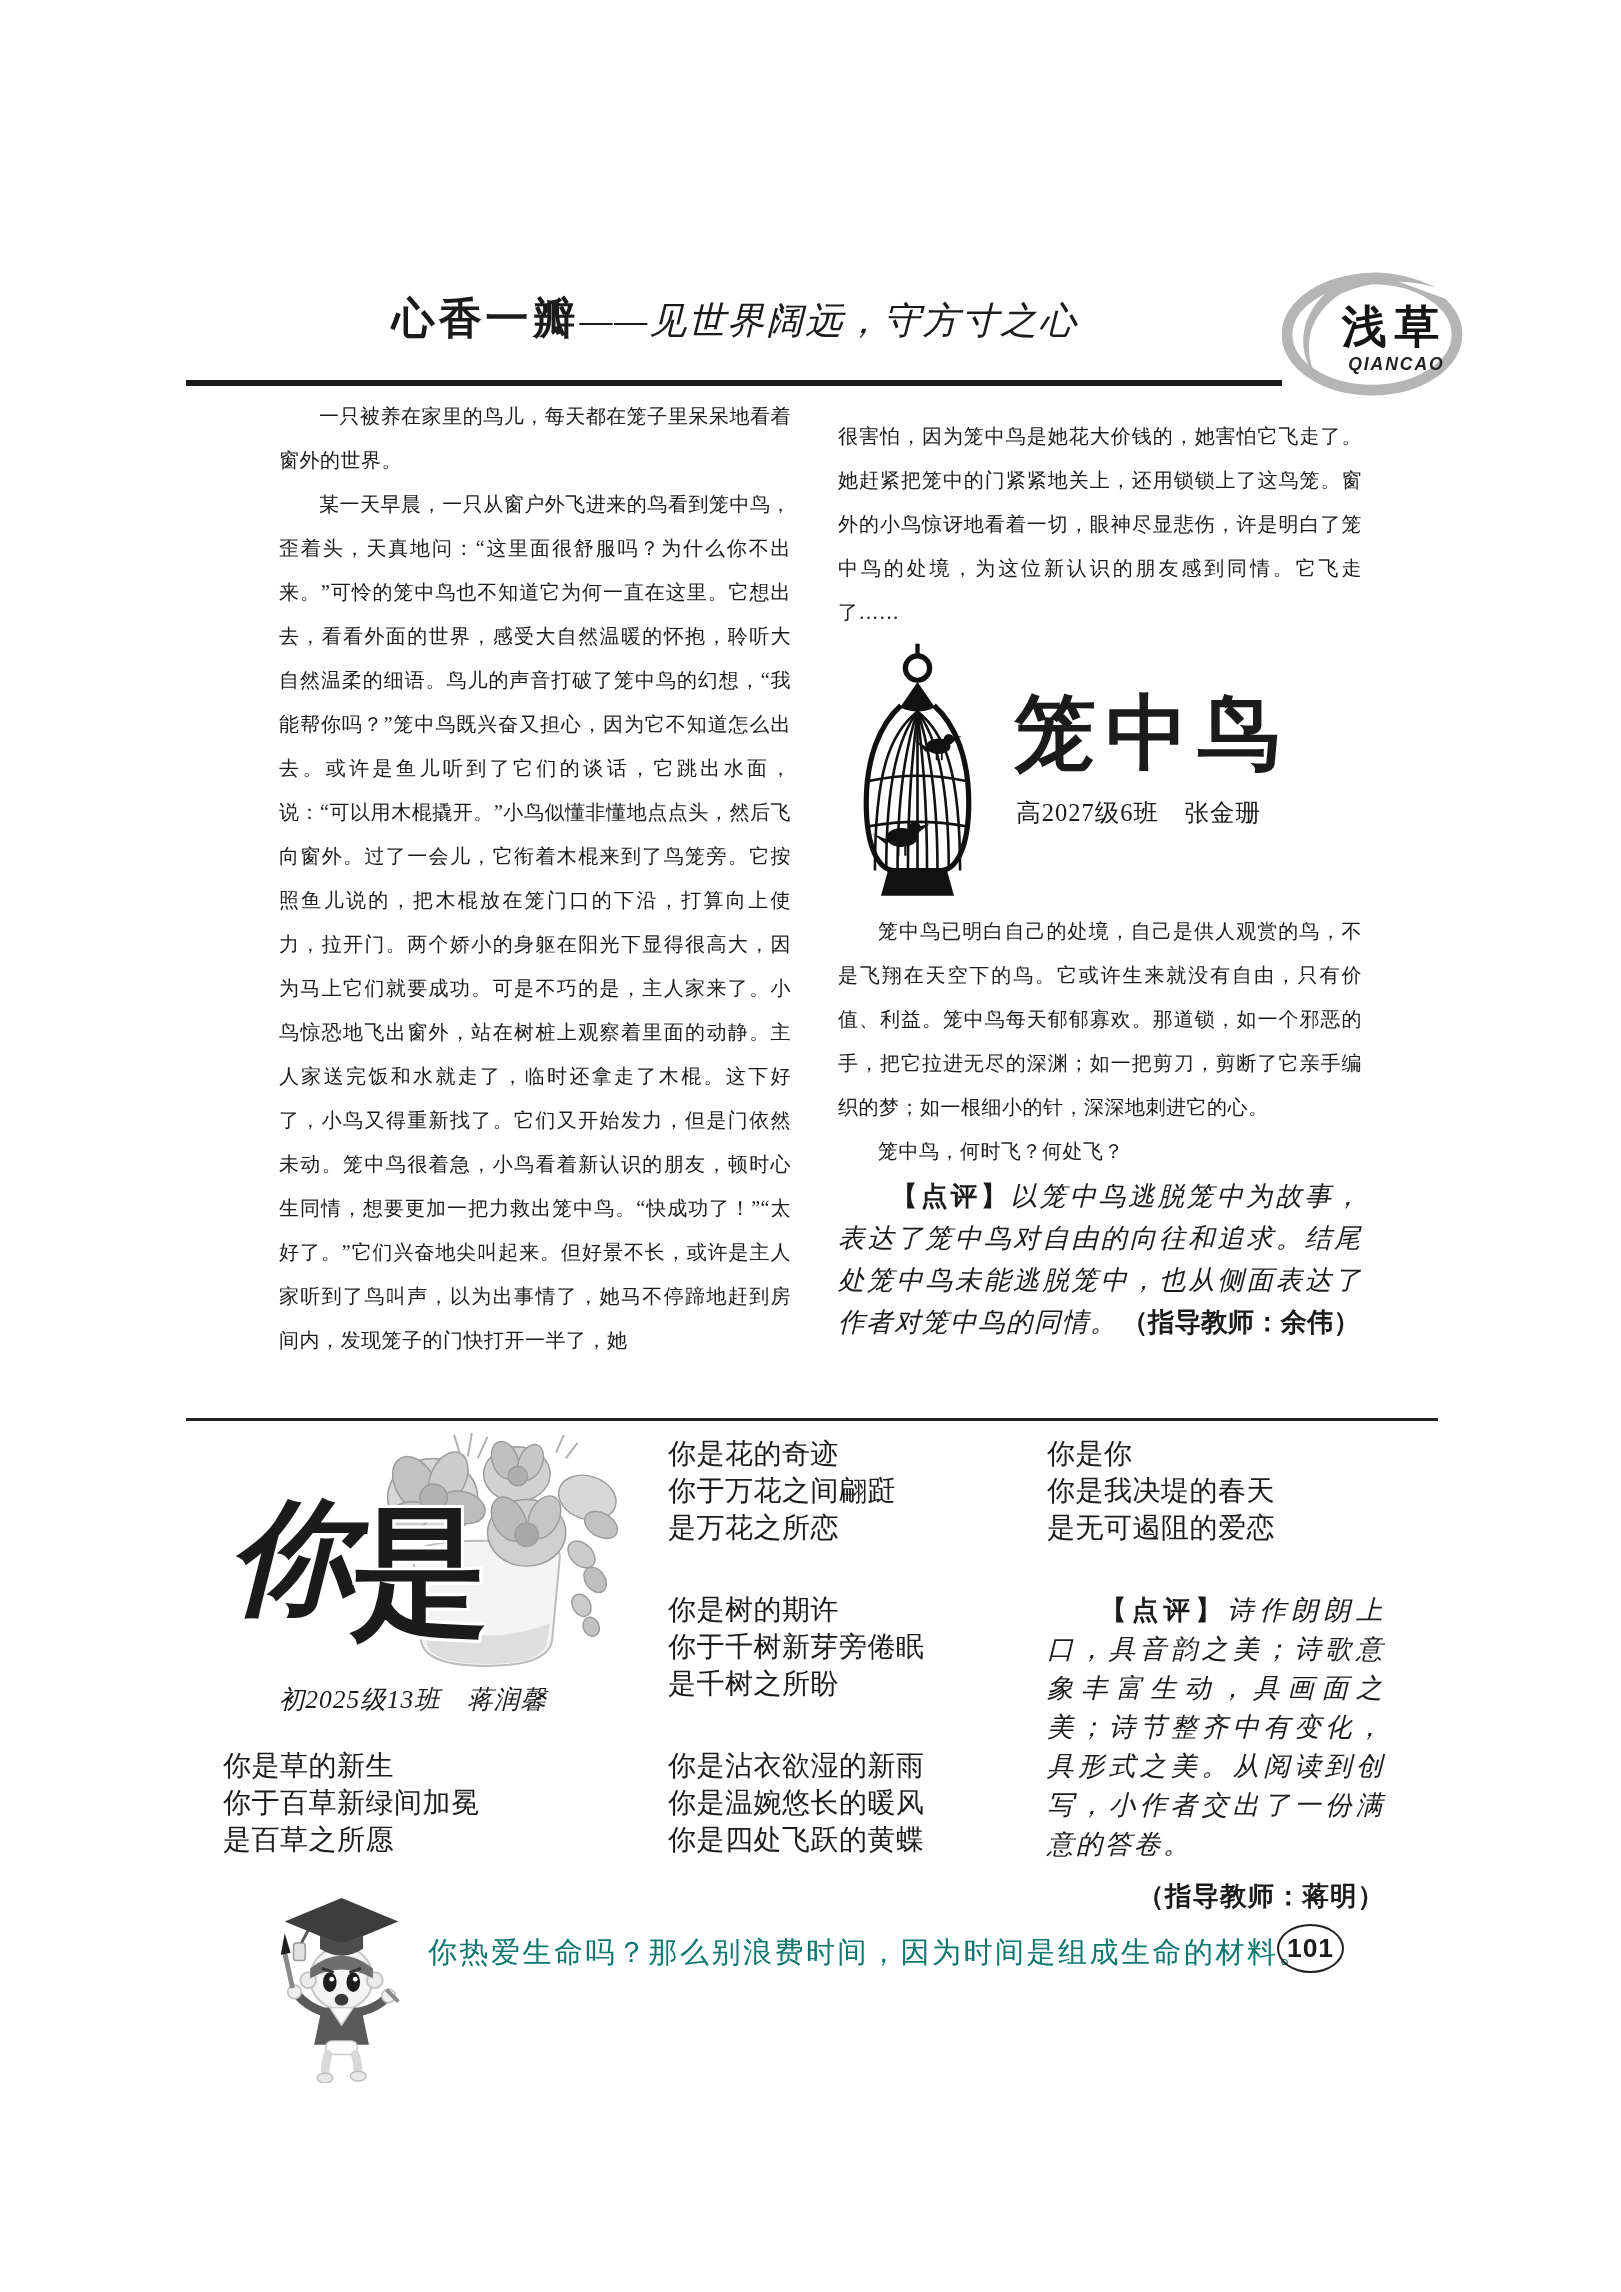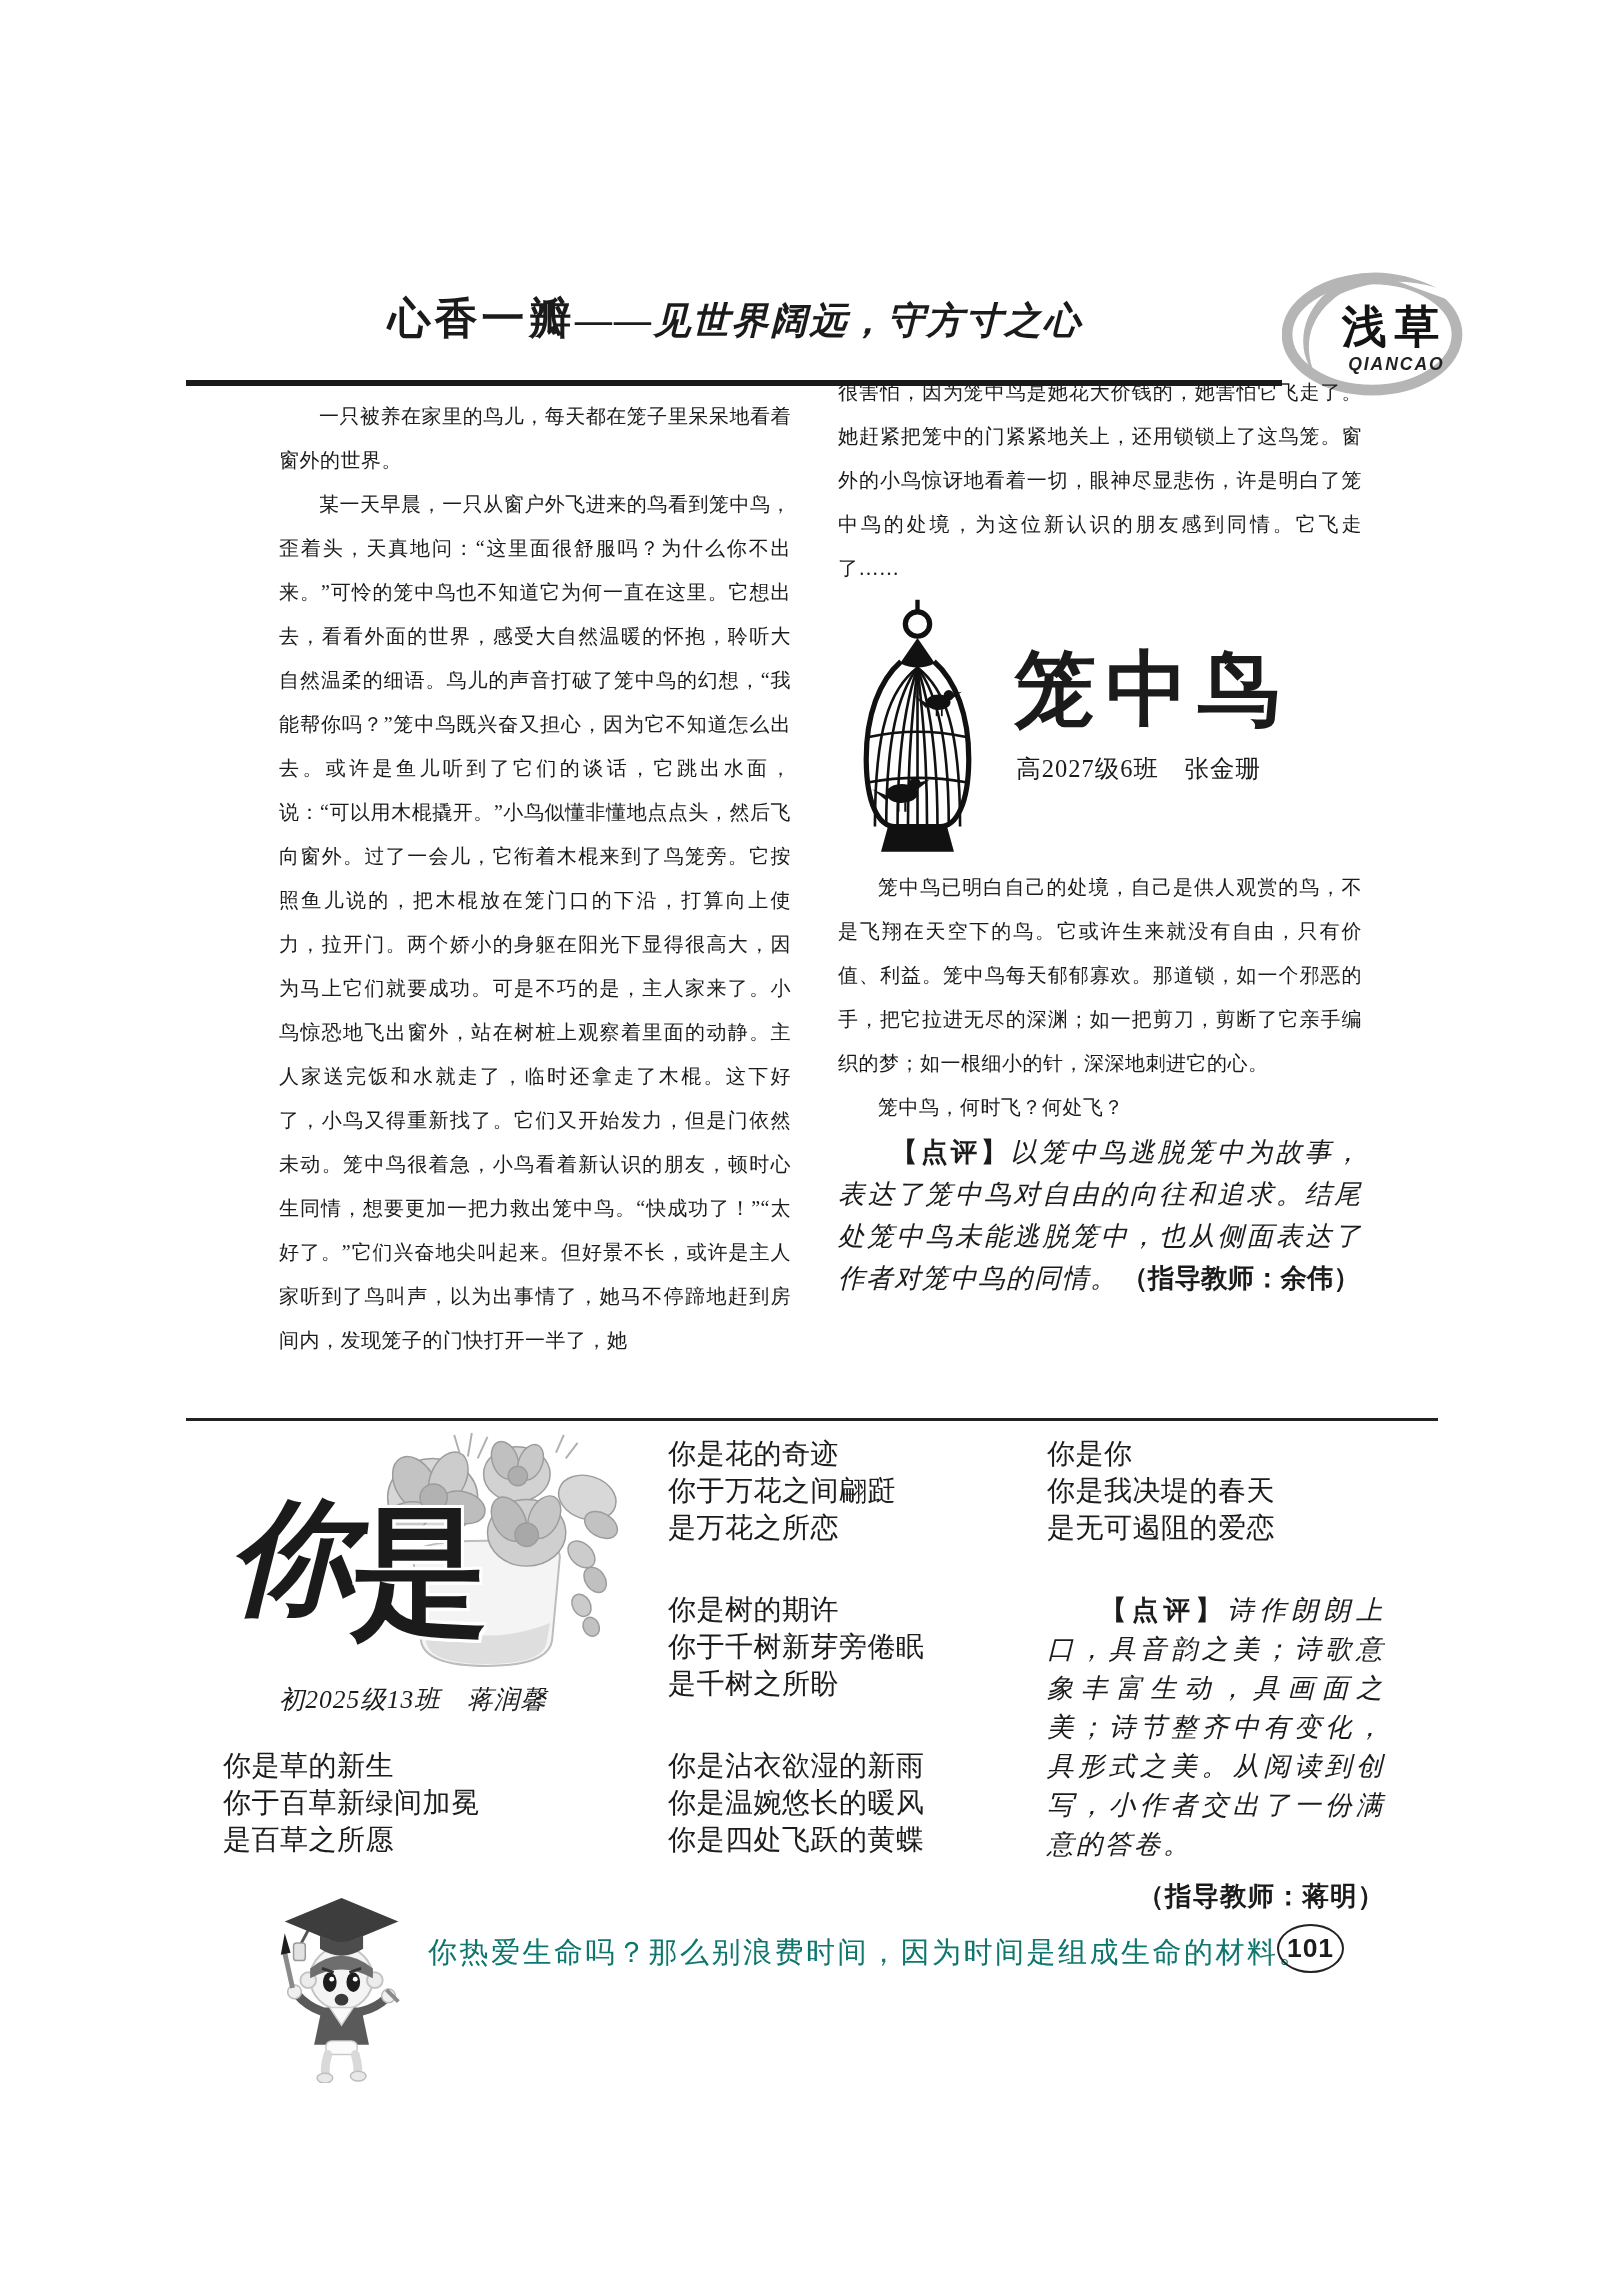--- a/index.html
+++ b/index.html
@@ -2,28 +2,28 @@
 <html><head>
 <meta charset="utf-8">
 <style>
   html,body{margin:0;padding:0;background:#888;}
   .page{position:relative;width:1621px;height:2293px;background:#ffffff;margin:0 auto;
         font-family:"Liberation Serif","DejaVu Serif",serif;color:#1b1b1b;overflow:hidden;}
 
   
   .header-title{position:absolute;left:186px;top:290px;width:1098px;text-align:center;white-space:nowrap;}
   .t-main{font-size:43px;font-weight:800;letter-spacing:3.9px;font-family:"Liberation Sans",sans-serif;}
-  .t-sub{font-size:37px;font-weight:700;letter-spacing:2px;font-family:"Liberation Serif",serif;font-style:italic;}
+  .t-sub{font-size:37px;font-weight:400;letter-spacing:2px;font-family:"Liberation Serif",serif;font-style:italic;}
   .header-rule{position:absolute;left:186px;top:380px;width:1096px;height:5.9px;background:#1a1a1a;}
   .logo{position:absolute;left:1282px;top:272px;}
 
   
   .col{position:absolute;}
   .col-left{left:279px;top:394px;width:512px;}
-  .col-right{left:838px;top:370px;width:524px;}
+  .col-right{left:838px;top:414px;width:524px;}
   p.body{margin:0;font-size:20px;line-height:44px;text-align:justify;letter-spacing:0.5px;}
   p.indent{text-indent:2em;}
 
   .illus-row{margin-top:7.8px;height:267px;display:flex;align-items:flex-start;}
   .cage-svg{flex:none;margin-left:9.8px;}
   .title-block{margin-left:27.4px;padding-top:51px;}
   .story-title{font-size:82px;font-weight:800;letter-spacing:9.8px;line-height:1;white-space:nowrap;}
   .story-byline{margin-top:21.6px;font-size:24.5px;letter-spacing:1px;white-space:nowrap;padding-left:2px;}
 
   .comment{margin:0;margin-top:2px;font-size:26.5px;line-height:42px;text-align:justify;

